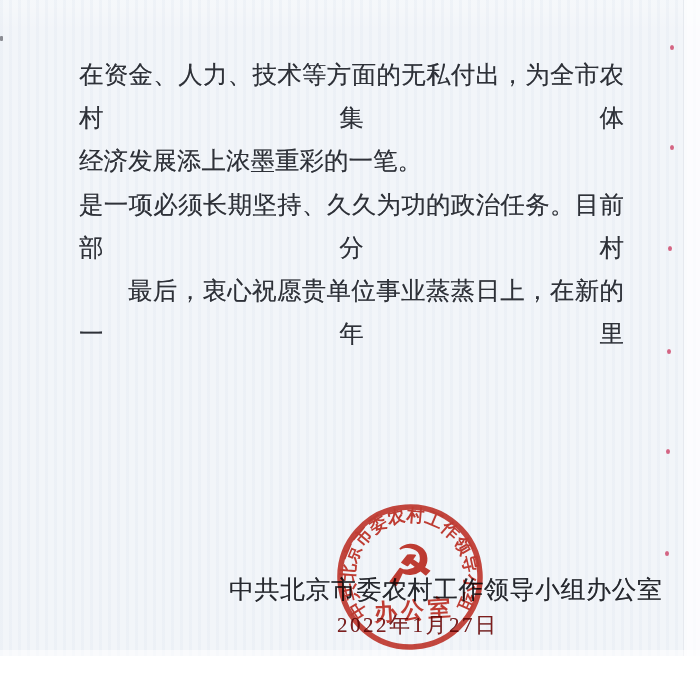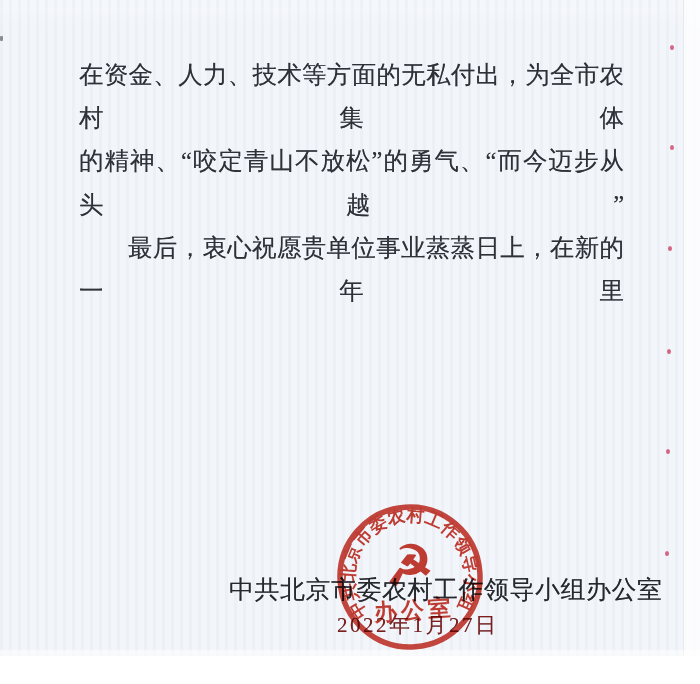--- a/index.html
+++ b/index.html
@@ -64,21 +64,22 @@
   }
 </style>
 </head>
 <body>
 
 <div class="page">
   <div class="paper-texture"></div>
 
   <div class="body-text">
     <div class="line fill">在资金、人力、技术等方面的无私付出，为全市农村集体</div>
-    <div class="line fill">的精神、“咬定青山不放松”的勇气、“而今迈步从头越”</div>
+    <div class="line">经济发展添上浓墨重彩的一笔。</div>
+    <div class="line fill">是一项必须长期坚持、久久为功的政治任务。目前部分村</div>
     <div class="line indent fill">最后，衷心祝愿贵单位事业蒸蒸日上，在新的一年里</div>
 
   </div>
 
   <div class="signature">中共北京市委农村工作领导小组办公室</div>
   <div class="date">2022年1月27日</div>
 
   <svg class="seal" width="170" height="170" viewBox="-85 -85 170 170">
     <circle r="70" fill="none" stroke="#c5291d" stroke-width="5.5" opacity=".95"></circle>
     <defs>

